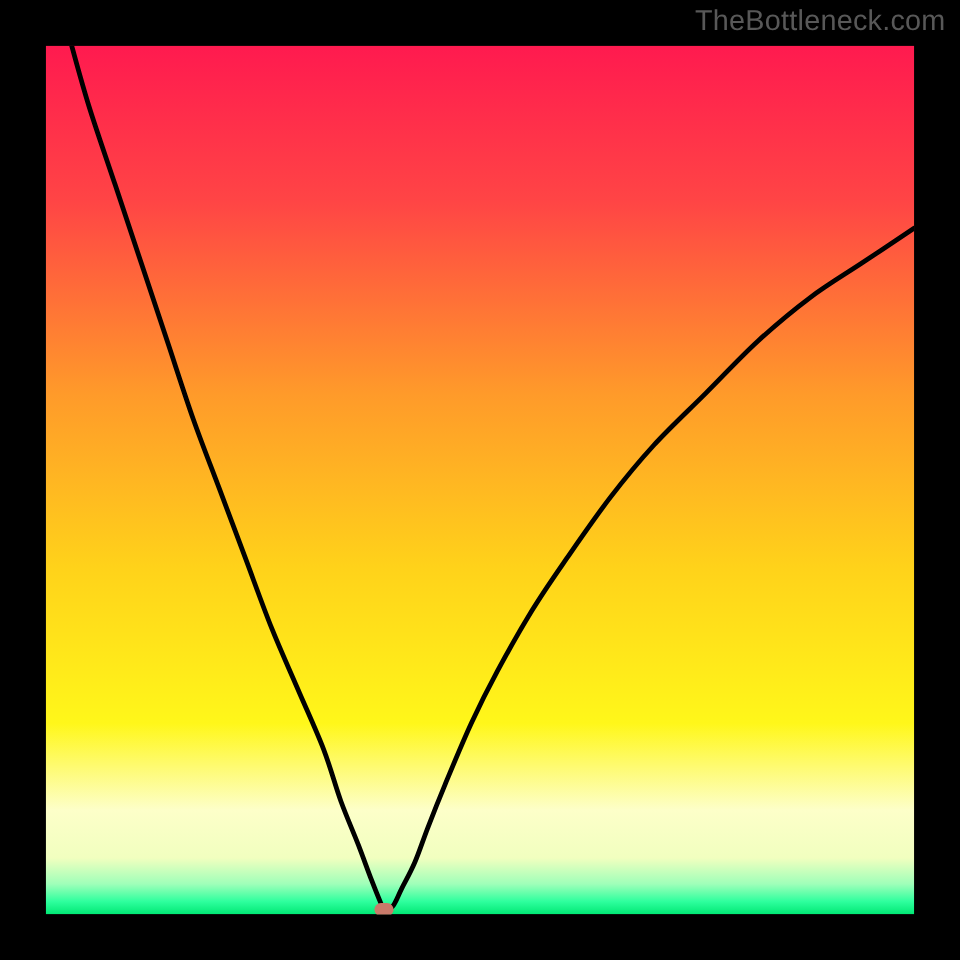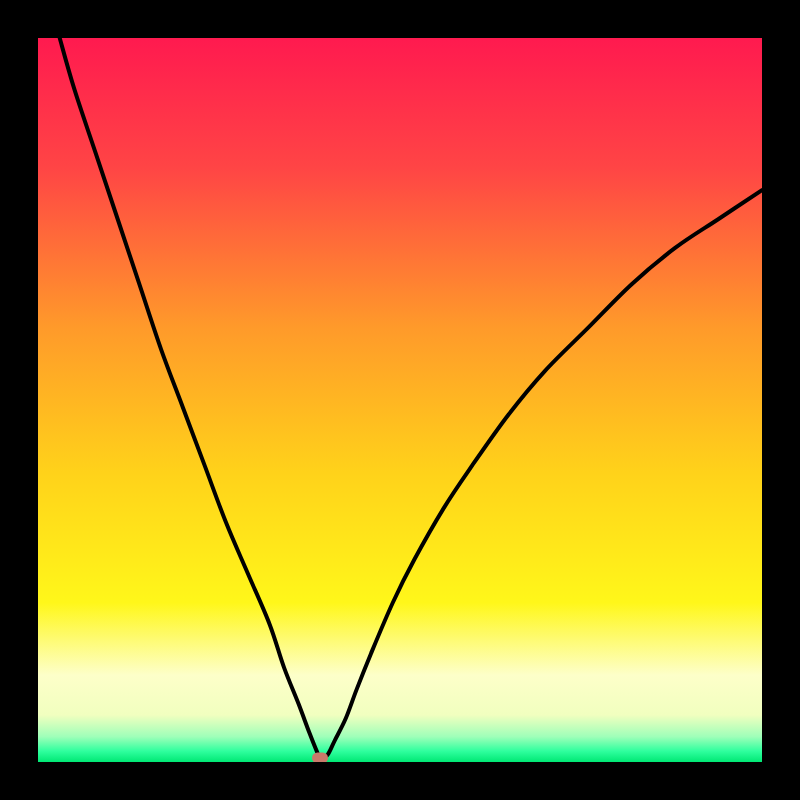--- a/index.html
+++ b/index.html
@@ -48,20 +48,21 @@
     height: 11px;
     border-radius: 6px;
     transform: translate(-50%, -50%);
     z-index: 6;
   }
 </style>
 </head>
 <body>
 
 <div class="frame">
+  <div class="watermark">TheBottleneck.com</div>
 
   <div class="plot">
     <svg class="gradient-bg" viewBox="0 0 100 100" preserveAspectRatio="none">
       <defs>
         <linearGradient id="bg-grad" x1="0" y1="0" x2="0" y2="1">
             <stop offset="0%" stop-color="#ff1a4f"></stop>
             <stop offset="18%" stop-color="#ff4545"></stop>
             <stop offset="40%" stop-color="#ff9a2a"></stop>
             <stop offset="60%" stop-color="#ffd21a"></stop>
             <stop offset="78%" stop-color="#fff71a"></stop>

